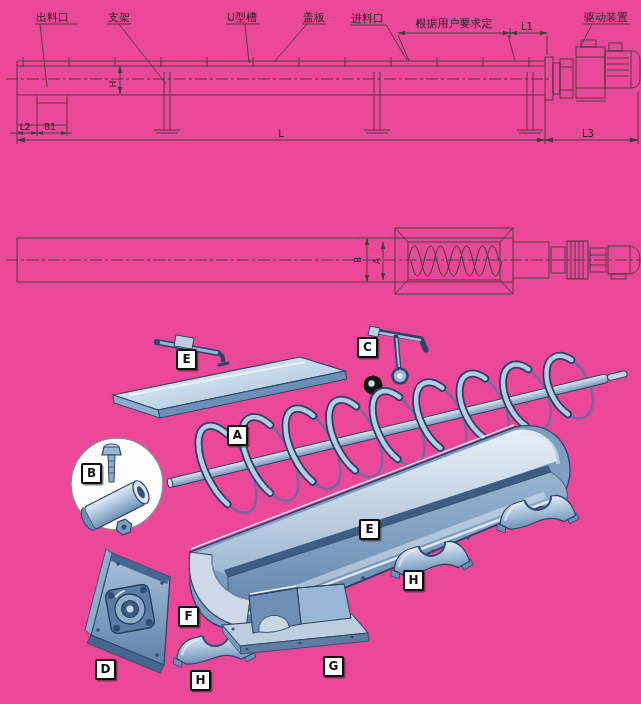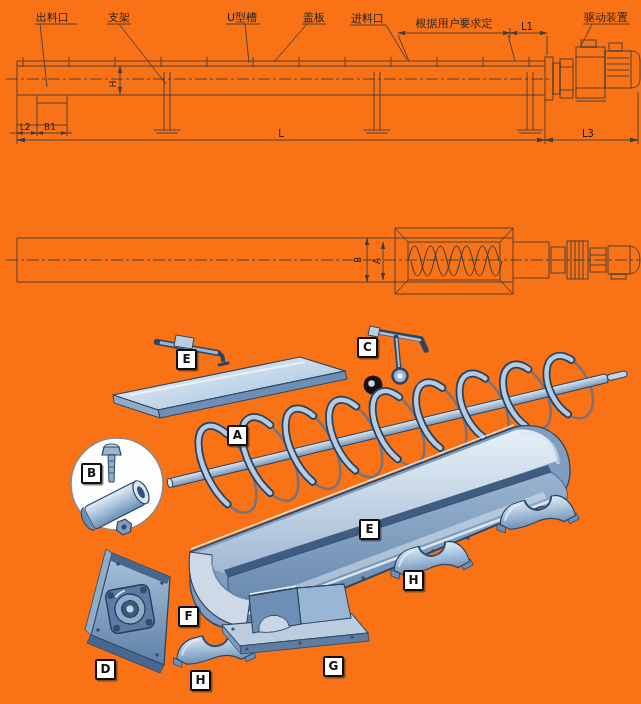--- a/index.html
+++ b/index.html
@@ -1,17 +1,17 @@
 <!DOCTYPE html>
 <html><head>
 <meta charset="utf-8">
 <style>
   html,body{margin:0;padding:0;background:#fff;}
   .canvas{
-    position:relative;width:641px;height:704px;background:#f97316;overflow:hidden;
+    position:relative;width:641px;height:704px;background:#ec4899;overflow:hidden;
     font-family:"DejaVu Sans","Liberation Sans",sans-serif;
   }
   .layer{position:absolute;left:0;}
   svg text{fill:#1d1d1d;font-family:"DejaVu Sans","Liberation Sans",sans-serif;}
   .cjk{font-size:11px;}
   .dim{font-size:10px;}
   .dim-s{font-size:9px;}
   .plabel{
     position:absolute;width:17px;height:17px;background:#ffffff;
     border:2px solid #0e0e0e;border-radius:2px;color:#111;

